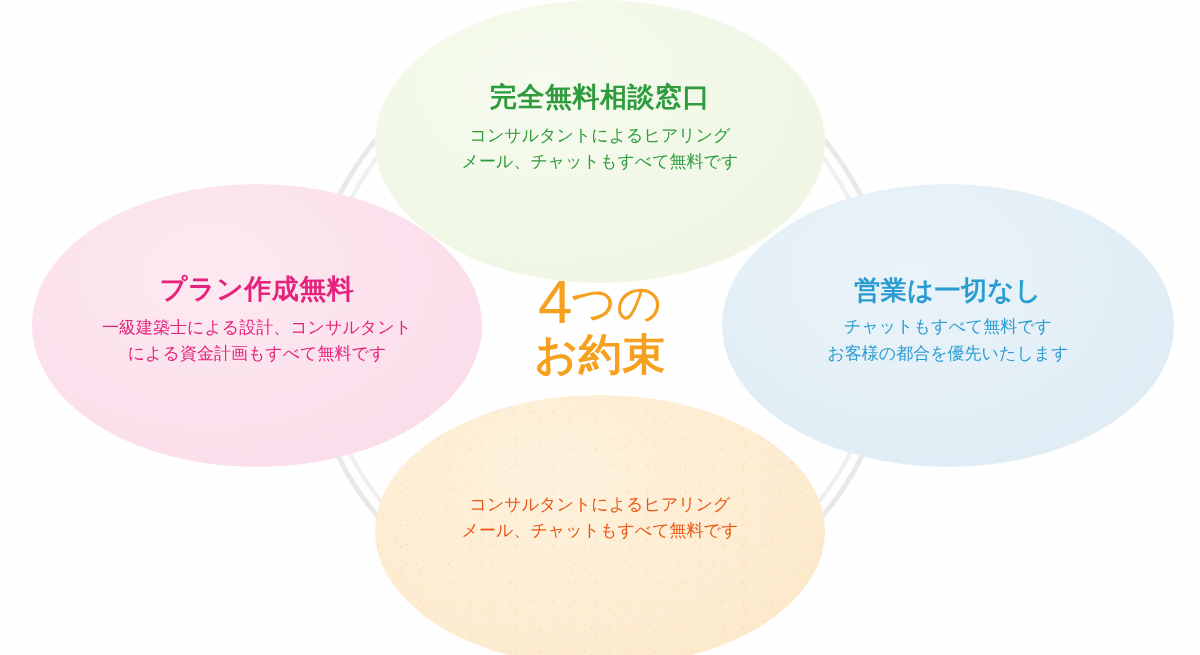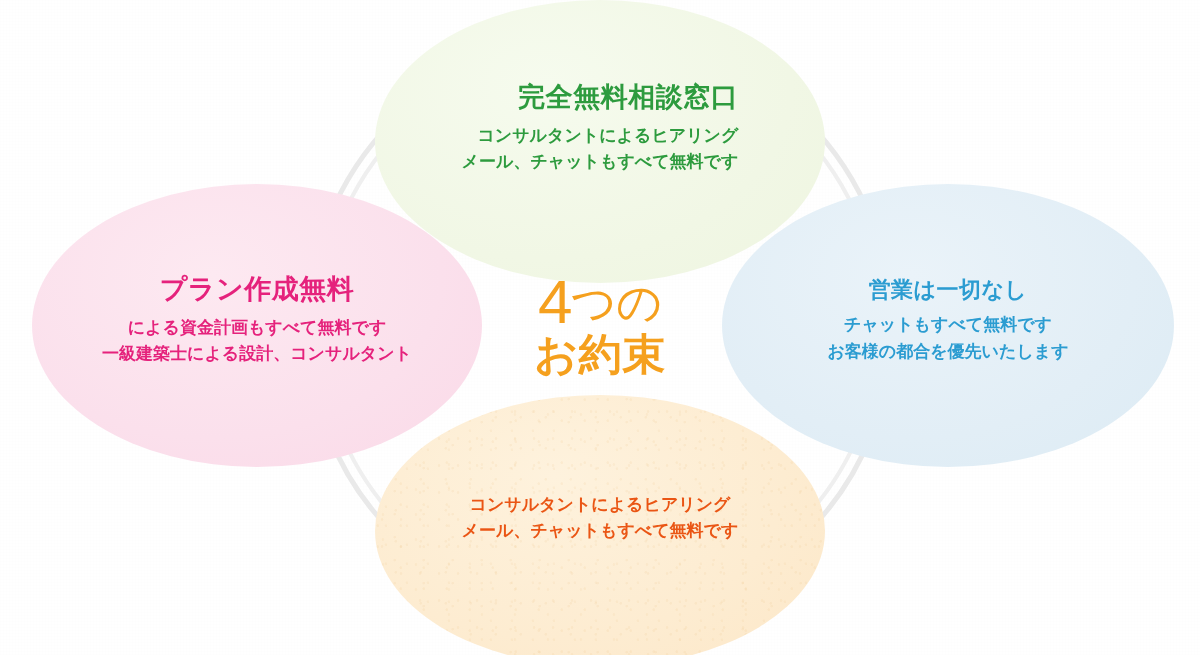--- a/index.html
+++ b/index.html
@@ -49,33 +49,32 @@
   }
 
   .bubble .b-title {
     font-weight: 700;
     letter-spacing: .02em;
     line-height: 1.1;
     margin: 0 0 10px 0;
     white-space: nowrap;
   }
   .bubble .b-body {
-    font-weight: 700;
+    font-weight: 400;
     line-height: 1.55;
     margin: 0;
     white-space: nowrap;
   }
 
   
   #bubble-top {
     left: 375px; top: 0px;
     width: 450px; height: 283px;
     background:
       radial-gradient(ellipse at 38% 30%, #f6fbee 0%, #f1f7e5 62%, #eef5e0 100%);
-    text-align: right;
   }
   #bubble-top .b-title { color: #2d9b3e; font-size: 27px; }
   #bubble-top .b-body  { color: #2d9b3e; font-size: 17px; }
   #bubble-top .inner { transform: translateY(-12px); }
 
   
   #bubble-left {
     left: 32px; top: 184px;
     width: 450px; height: 283px;
     background:
@@ -85,21 +84,21 @@
   #bubble-left .b-body  { color: #e5227c; font-size: 17px; }
   #bubble-left .inner { transform: translateY(-4px); }
 
   
   #bubble-right {
     left: 722px; top: 184px;
     width: 452px; height: 283px;
     background:
       radial-gradient(ellipse at 42% 32%, #eaf3f9 0%, #e2eef6 60%, #dcebf4 100%);
   }
-  #bubble-right .b-title { color: #2b9cd1; font-size: 22px; }
+  #bubble-right .b-title { color: #2b9cd1; font-size: 26px; }
   #bubble-right .b-body  { color: #2b9cd1; font-size: 17px; }
   #bubble-right .inner { transform: translateY(-4px); }
 
   
   #bubble-bottom {
     left: 375px; top: 395px;
     width: 450px; height: 272px;
     background:
       radial-gradient(ellipse at 40% 30%, #fef2dd 0%, #fdecd1 60%, #fce7c7 100%);
   }
@@ -177,22 +176,22 @@
     <div class="inner">
       <p class="b-title">完全無料相談窓口</p>
       <p class="b-body">コンサルタントによるヒアリング</p>
       <p class="b-body">メール、チャットもすべて無料です</p>
     </div>
   </div>
 
   <div class="bubble" id="bubble-left">
     <div class="inner">
       <p class="b-title">プラン作成無料</p>
+      <p class="b-body">一級建築士による設計、コンサルタント</p>
       <p class="b-body">による資金計画もすべて無料です</p>
-      <p class="b-body">一級建築士による設計、コンサルタント</p>
     </div>
   </div>
 
   <div class="bubble" id="bubble-right">
     <div class="inner">
       <p class="b-title">営業は一切なし</p>
       <p class="b-body">チャットもすべて無料です</p>
       <p class="b-body">お客様の都合を優先いたします</p>
     </div>
   </div>

